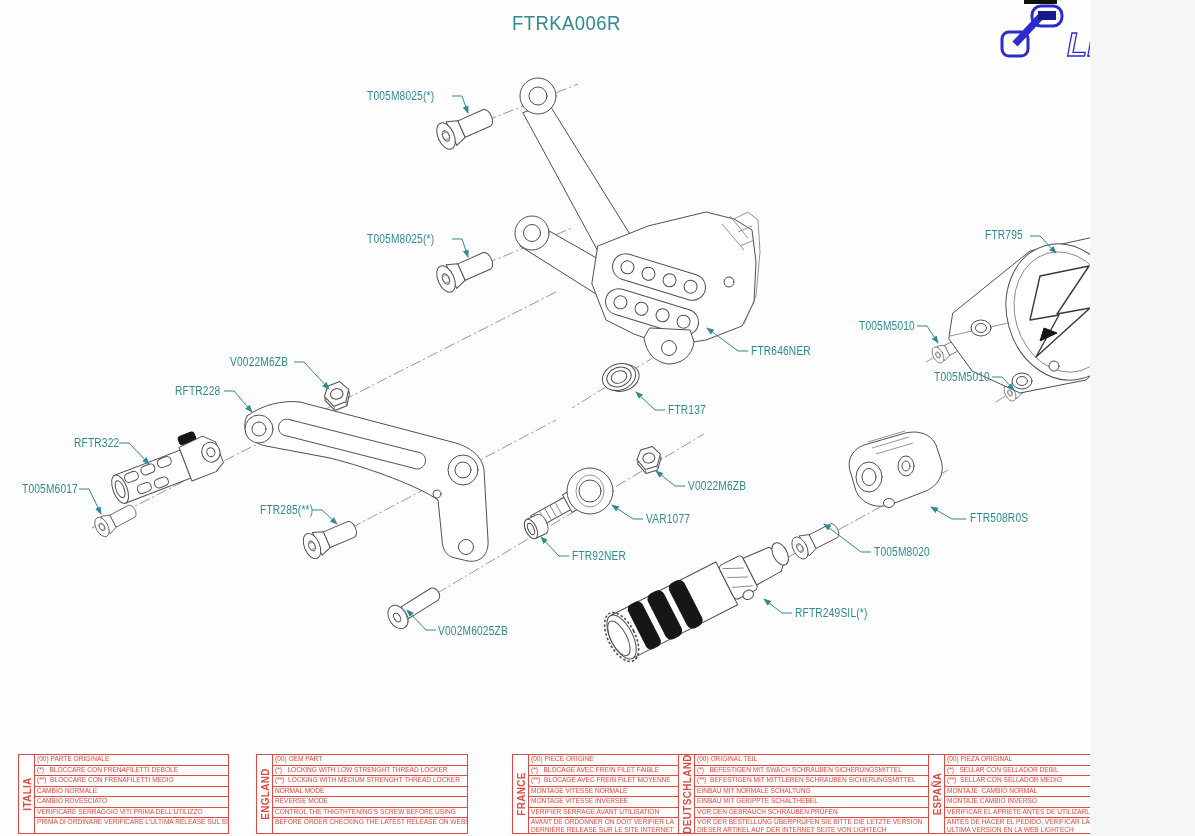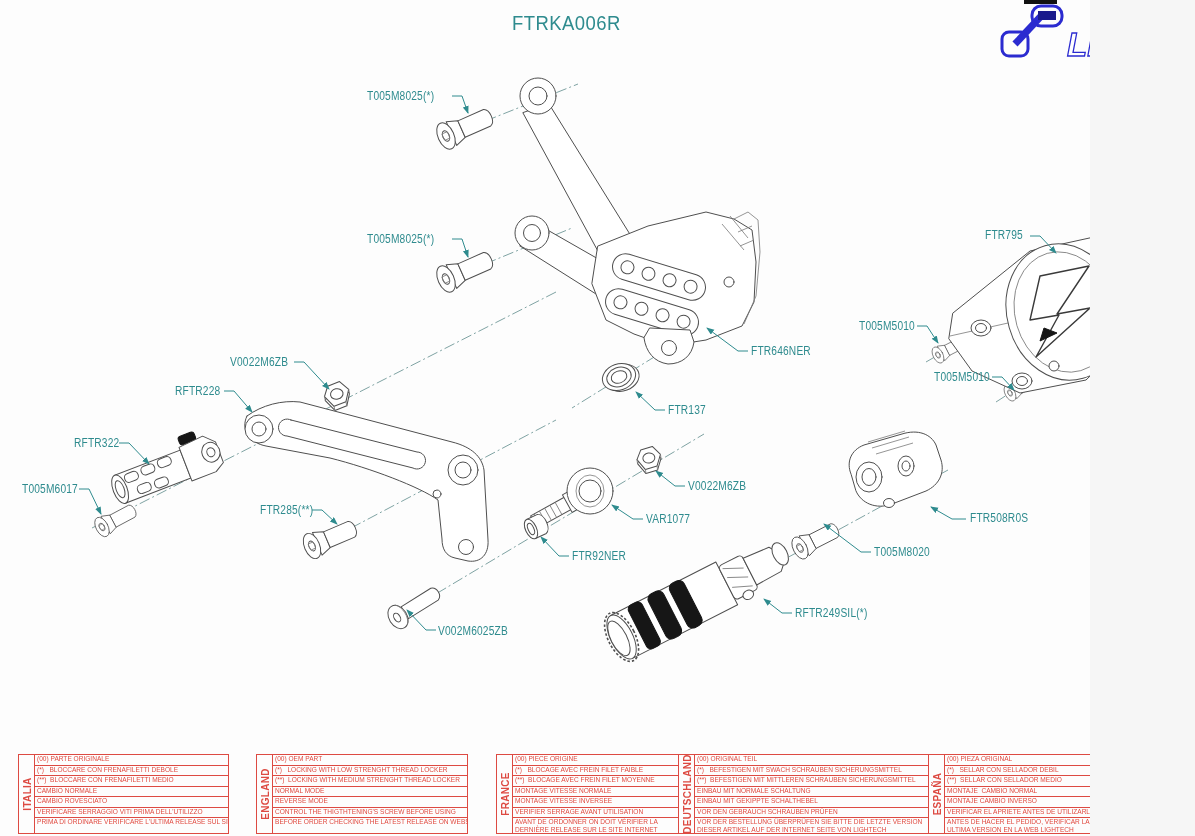--- a/index.html
+++ b/index.html
@@ -321,21 +321,21 @@
         </div>
       <div class="lrow">
           <span>CONTROL THE THIGTHTENING'S SCREW BEFORE USING</span>
         </div>
       <div class="lrow">
           <span>BEFORE ORDER CHECKING THE LATEST RELEASE ON WEBSITE</span>
         </div>
     </div>
   </div>
 
-  <div class="lgbox" style="left:496px;width:206px">
+  <div class="lgbox" style="left:512px;width:206px">
     <div class="langcell">
         <span>FRANCE</span>
       </div>
     <div class="rows">
       <div class="lrow">
           <span>(00) PIECE ORIGINE</span>
         </div>
       <div class="lrow">
           <span>(*)   BLOCAGE AVEC FREIN FILET FAIBLE</span>
         </div>

